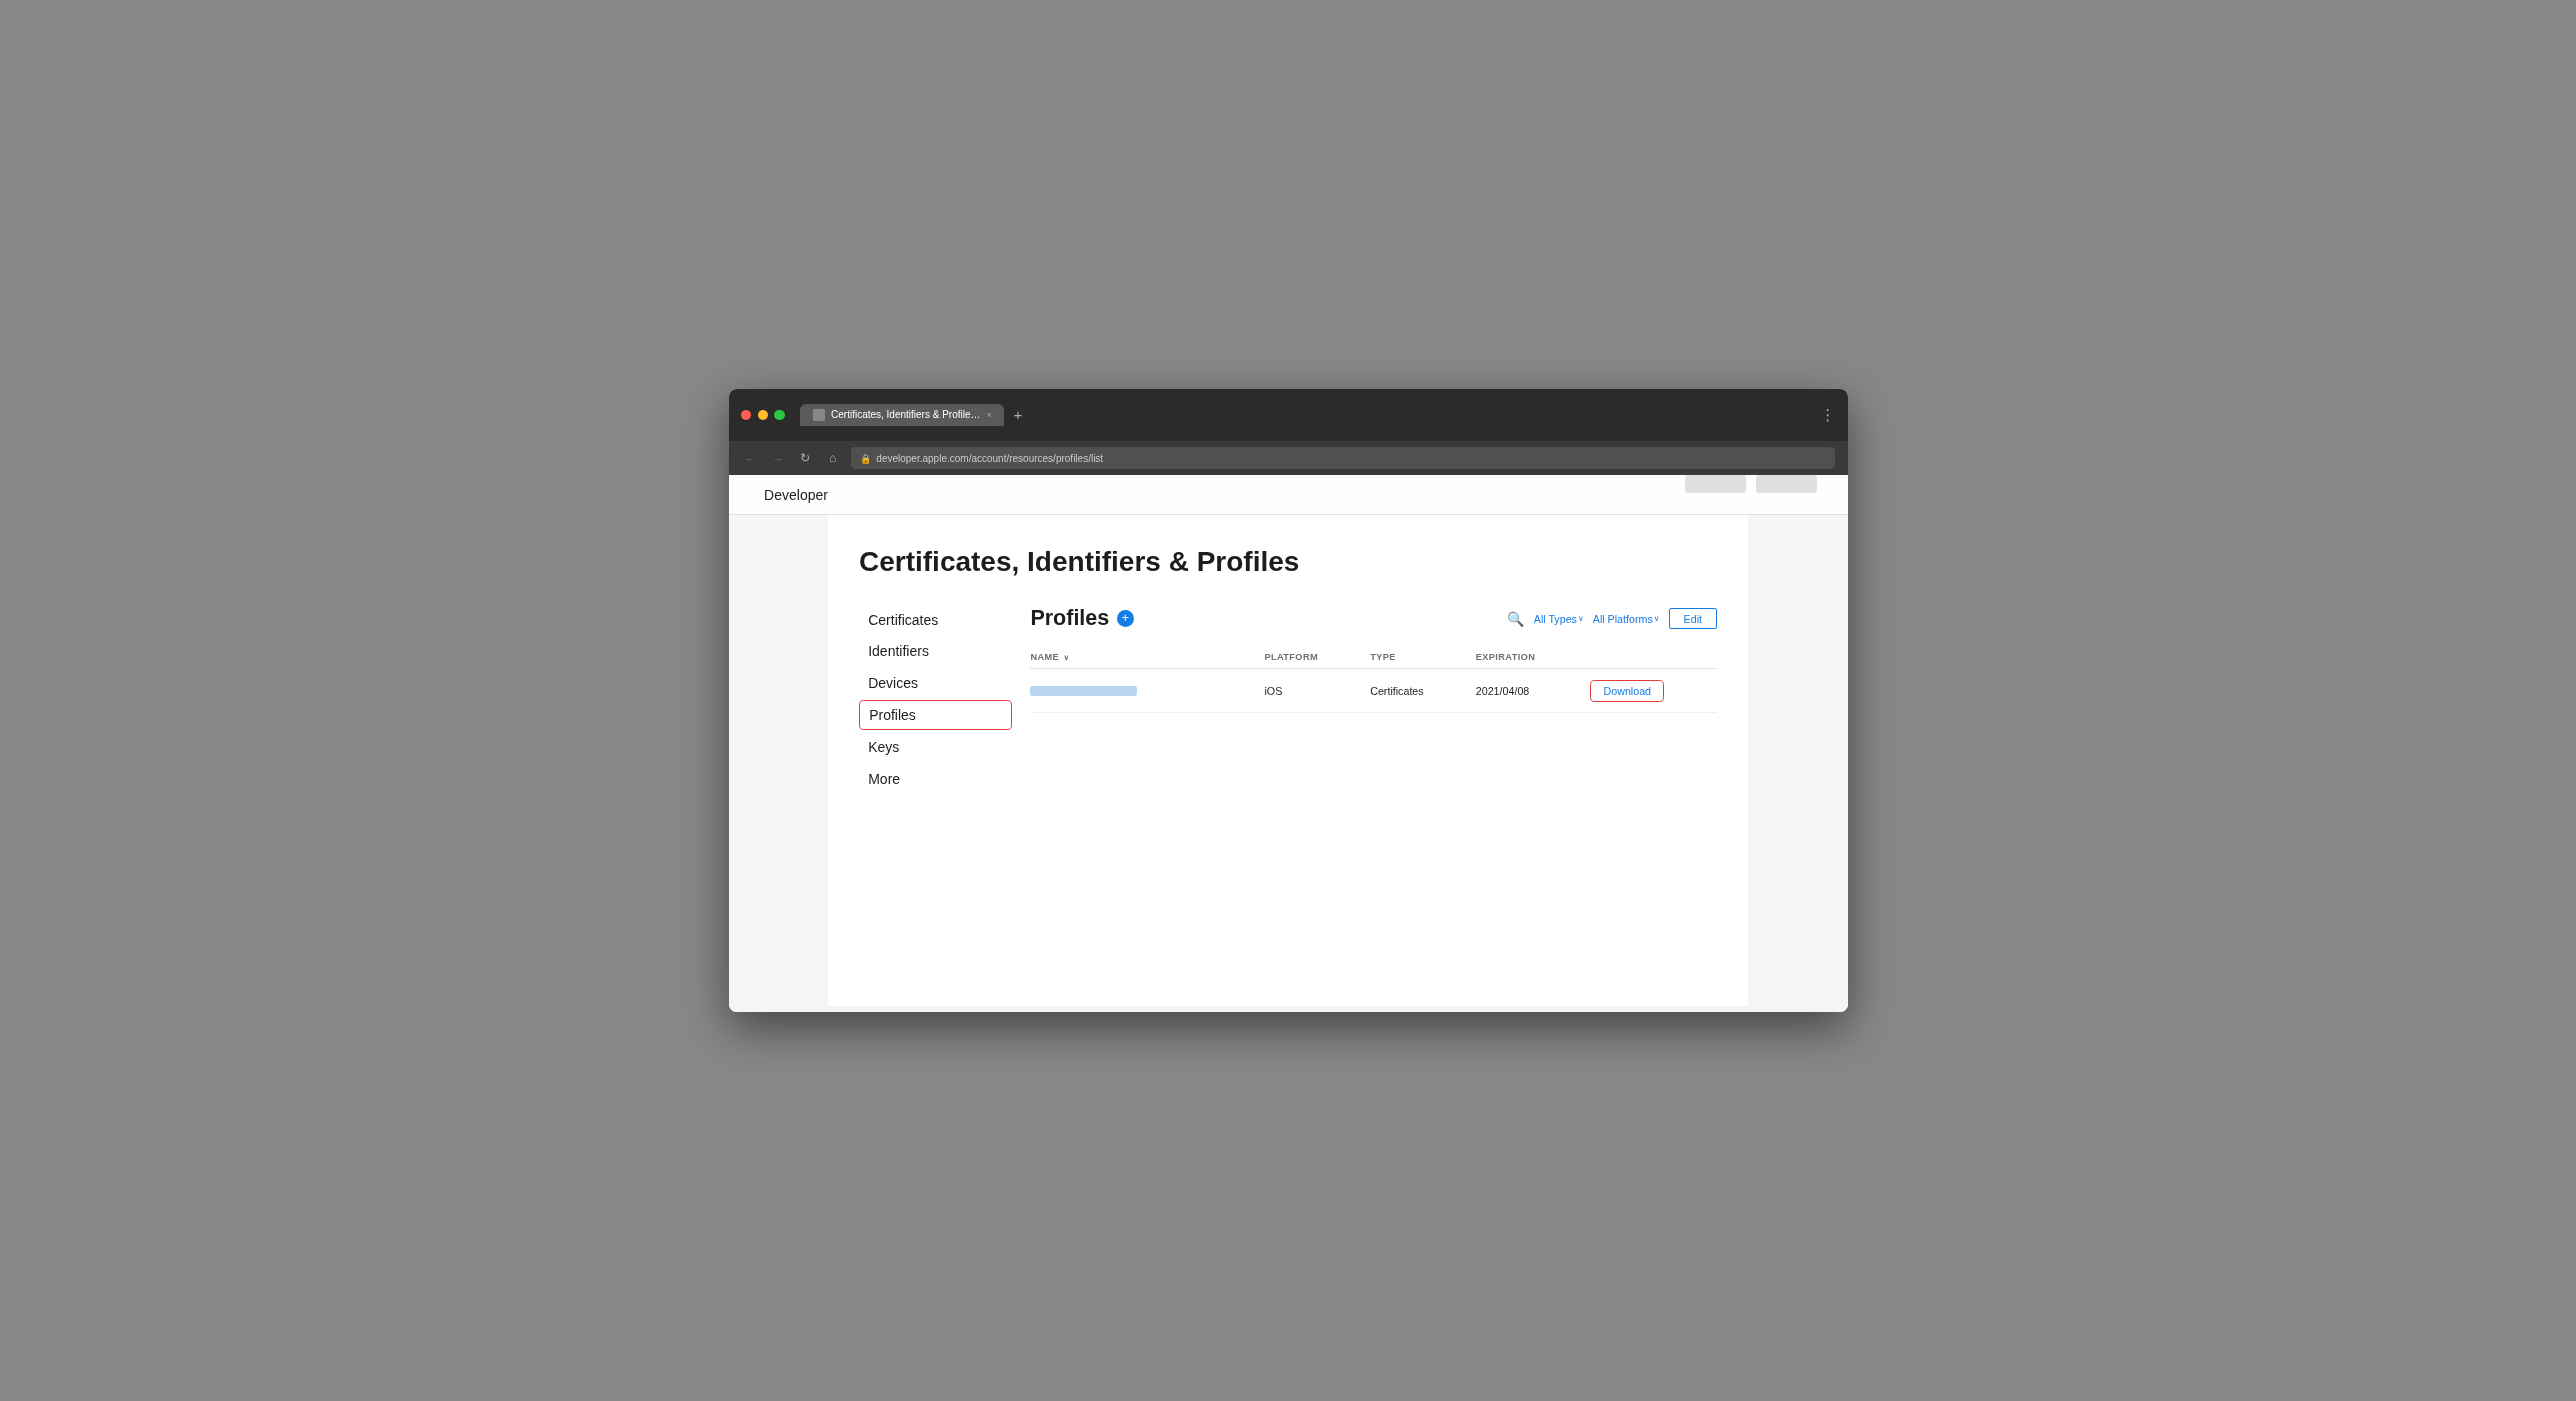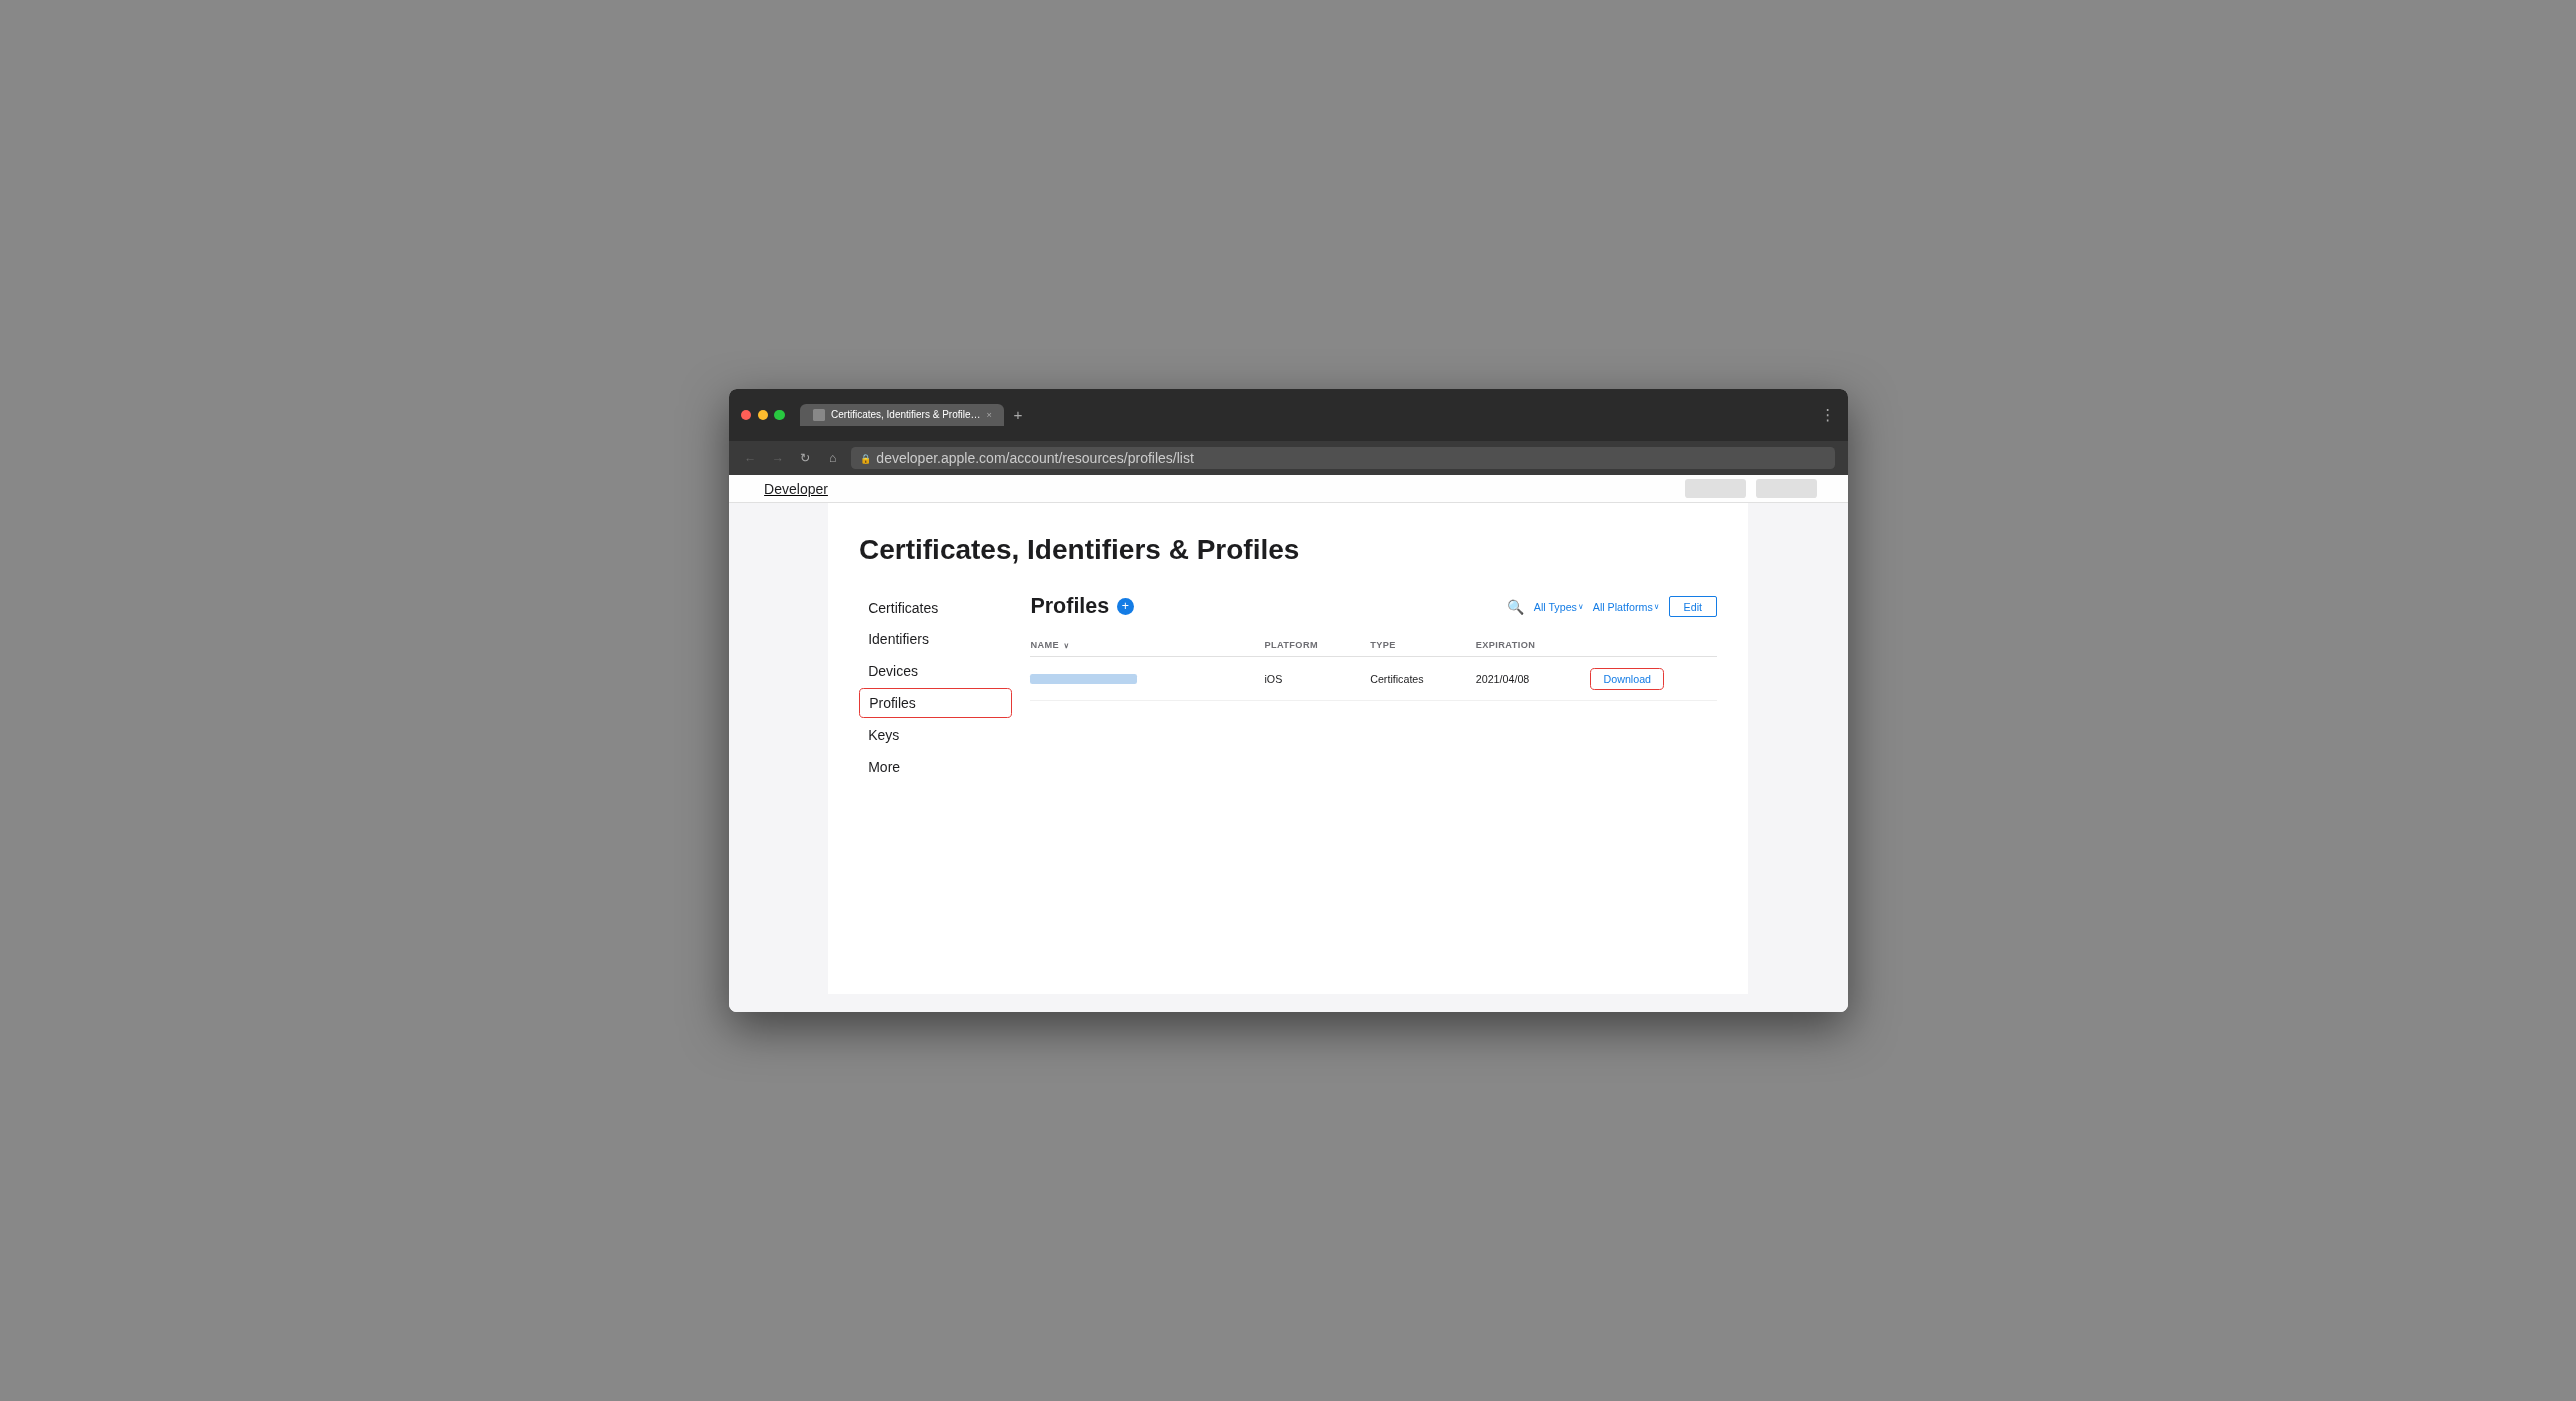--- a/index.html
+++ b/index.html
@@ -129,46 +129,44 @@
       gap: 4.6px;
     }
 
     .lock-icon {
       color: #aaa;
       font-size: 9.2px;
     }
 
     .address-text {
       color: #ccc;
-      font-size: 14px;
+      font-size: 10px;
     }
 
     .more-btn {
       color: #aaa;
       font-size: 15.3px;
       cursor: pointer;
     }
 
     
     .page-content {
       background: #f5f5f7;
       min-height: 537px;
     }
 
     
     .site-header {
       background: rgba(255,255,255,0.85);
       backdrop-filter: blur(7.7px);
       border-bottom: 0.8px solid #e0e0e0;
-      height: 28px;
-      display: flex;
-      align-items: center;
+      height: 40px;
+      display: flex;
       padding: 0 31px;
       justify-content: space-between;
-      text-decoration: underline;
     }
 
     .apple-logo-area {
       display: flex;
       align-items: center;
       gap: 4.6px;
     }
 
     .apple-logo {
       font-size: 15.3px;

